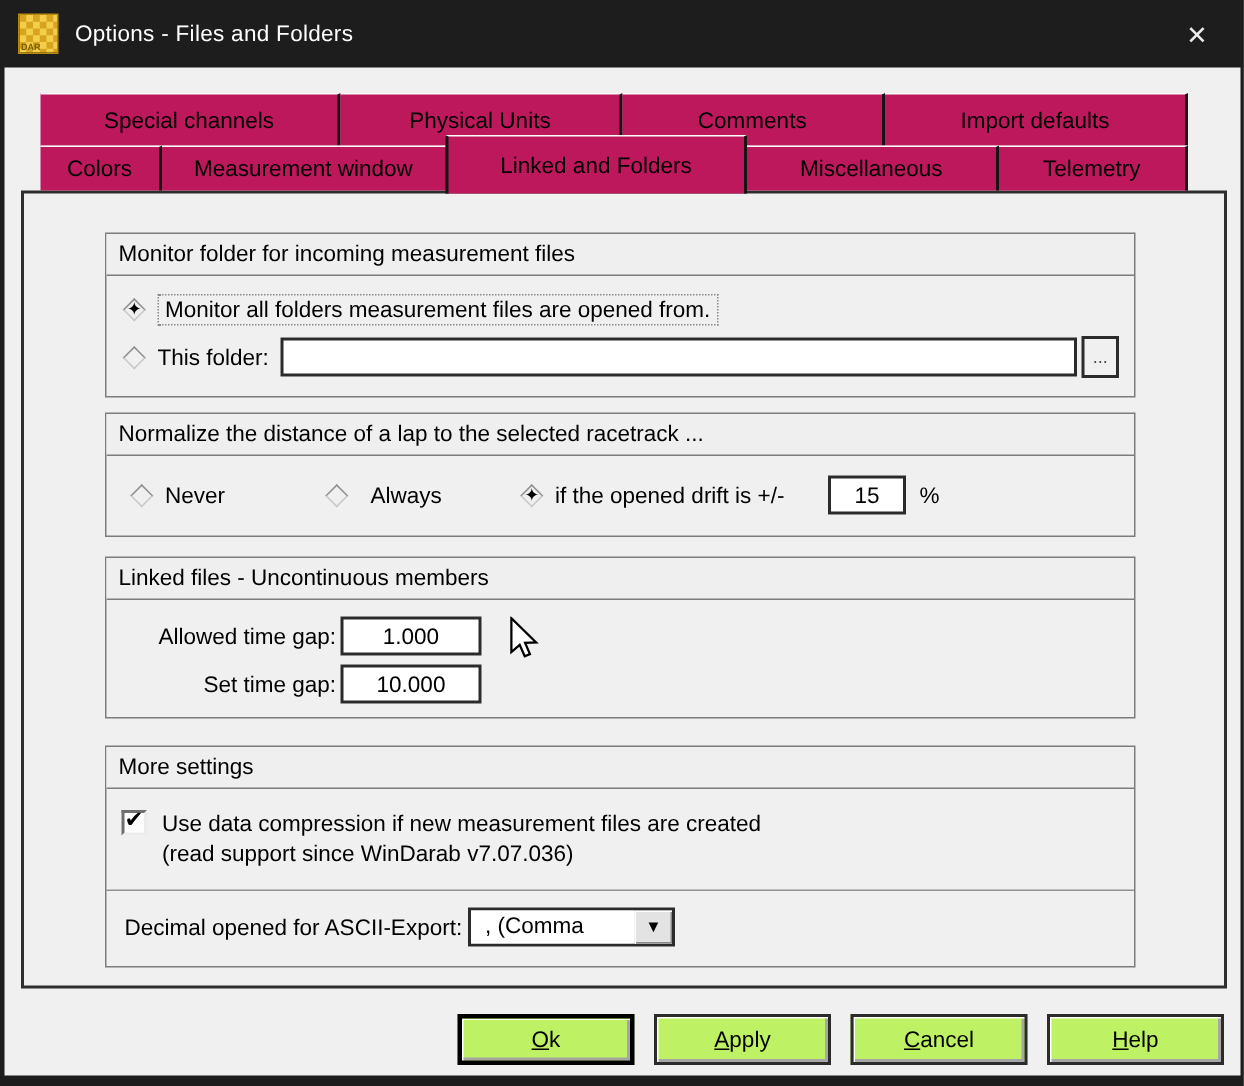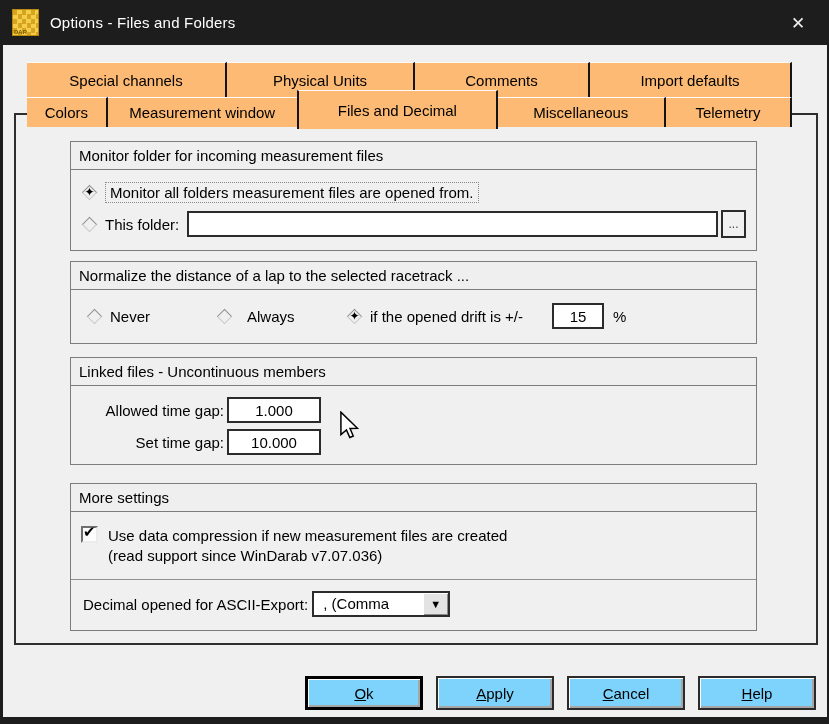--- a/index.html
+++ b/index.html
@@ -22,27 +22,27 @@
 
   
   .dialog-body { position:absolute; top:45px; left:3px; right:2px; bottom:7px; background:#f0f0f0; }
 
   
   .tabstrip { position:absolute; left:24px; top:17px; width:765px; z-index:3; }
   .tabrow { display:flex; }
   .tabrow1 { height:35px; }
   .tabrow2 { height:30px; }
   .tab { display:flex; align-items:center; justify-content:center;
-         font-size:15px; color:#000; background:#fdba74;
+         font-size:15px; color:#000; background:#be185d;
          border-right:2px solid #141414; border-top:1px solid #fbfbfb; }
   .tab.active { height:39px; margin-top:-7px; margin-bottom:-2px; margin-left:-2px;
          border-left:2px solid #141414; position:relative; z-index:4; }
 
   
-  .page { position:absolute; left:11px; top:68px; width:804px; height:532px;
+  .page { position:absolute; left:11px; top:82px; width:804px; height:532px;
           border:2px solid #2e2e2e; background:#f0f0f0; padding:26px 0 0 54px; }
 
   .group { width:687px; border:1px solid #7c7c7c; background:#f0f0f0; }
   .group-header { height:28px; line-height:27px; padding-left:8px; font-size:15px;
                   border-bottom:1px solid #7c7c7c; background:#efefef; }
 
   
   .radio { position:relative; width:17px; height:17px; flex:none; }
   .radio::before { content:''; position:absolute; inset:3px; transform:rotate(45deg);
                    border:1px solid; border-color:#8f8f8f #c9c9c9 #c9c9c9 #8f8f8f; }
@@ -97,21 +97,21 @@
   .combo { display:flex; height:26px; border:2px solid #2b2b2b; margin-left:4px; background:#fff; }
   .combo-text { width:109px; background:#fff; font-size:15px; line-height:22px;
                 padding-left:5px; white-space:pre; overflow:hidden; }
   .combo-btn { width:25px; background:#e3e3e3; display:flex; align-items:center; justify-content:center;
                box-shadow:inset 1px 1px 0 #ffffff, inset -1px -1px 0 #8a8a8a;
                font-size:11px; color:#000; }
   .gap10 { height:10px; } .gap13 { height:13px; } .gap18 { height:18px; }
 
   
   .btnrow { position:absolute; right:11px; top:631px; display:flex; gap:13px; }
-  .btn { width:118px; height:34px; background:#7dd3fc; border:2px solid #2b2b2b;
+  .btn { width:118px; height:34px; background:#bef264; border:2px solid #2b2b2b;
          box-shadow:inset 1px 1px 0 #ffffff, inset -2px -2px 0 #a6a6a6;
          display:flex; align-items:center; justify-content:center; font-size:15px; color:#000; }
   .btn.default { border:3px solid #000; }
   .btn .btn-label { display:block; }
   .btn .btn-label::first-letter { text-decoration:underline; }
 
   .mouse-cursor { position:absolute; left:335px; top:366px; z-index:9; }
 </style>
 </head>
 <body>
@@ -131,21 +131,21 @@
     <div class="tabstrip">
       <div class="tabrow tabrow1">
         <div class="tab" style="width:200px">Special channels</div>
         <div class="tab" style="width:188px">Physical Units</div>
         <div class="tab" style="width:175px">Comments</div>
         <div class="tab" style="width:202px">Import defaults</div>
       </div>
       <div class="tabrow tabrow2">
         <div class="tab" style="width:83px">Colors</div>
         <div class="tab" style="width:197px">Measurement window</div>
-        <div class="tab active" style="width:207px">Files and Decimal</div>
+        <div class="tab active" style="width:207px">Linked and Folders</div>
         <div class="tab" style="width:173px">Miscellaneous</div>
         <div class="tab" style="width:130px">Telemetry</div>
       </div>
     </div>
 
     <div class="page">
 
       <div class="group">
         <div class="group-header">Monitor folder for incoming measurement files</div>
         <div class="g1-row1">

